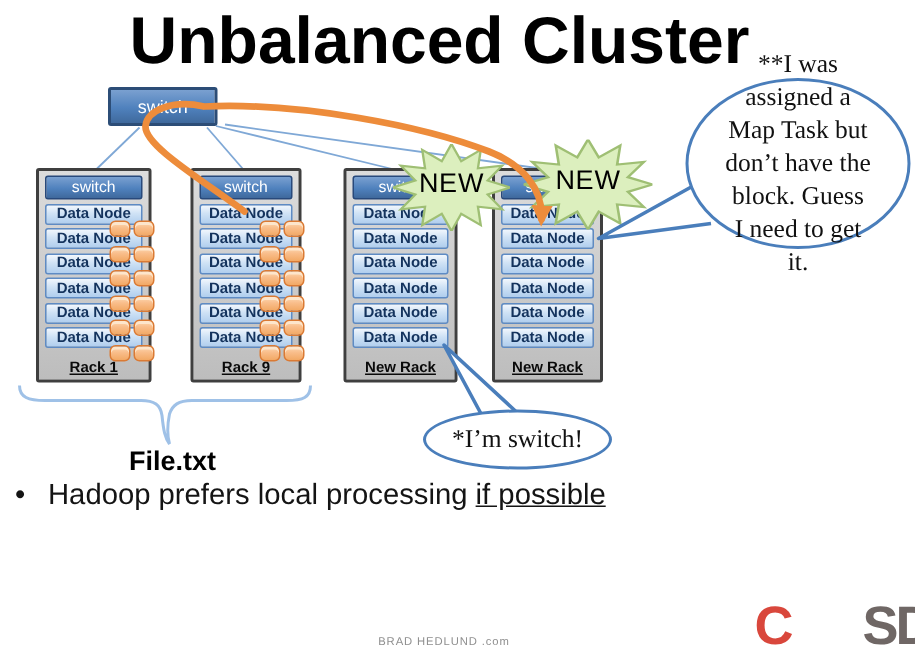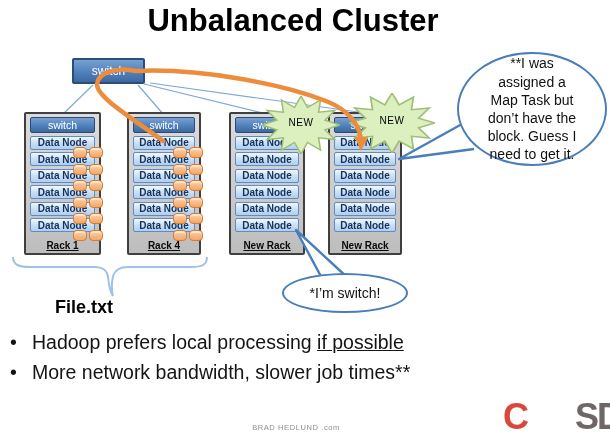--- a/index.html
+++ b/index.html
@@ -3,21 +3,21 @@
 <meta charset="utf-8">
 <style>
   html,body{margin:0;padding:0;background:#fff;}
   #slide{
     position:relative;width:610px;height:441px;background:#fff;overflow:hidden;
     font-family:"Liberation Sans", sans-serif;color:#1a1a1a;
   }
   
   .title{
     position:absolute;top:3px;left:0;width:586px;text-align:center;
-    font-size:31px;font-weight:600;letter-spacing:0px;color:#000;z-index:6;
+    font-size:44px;font-weight:600;letter-spacing:0px;color:#000;z-index:6;
   }
   
   svg.layer{position:absolute;left:0;top:0;width:610px;height:441px;pointer-events:none;}
   #lines-svg{z-index:1;}
   #overlay-svg{z-index:4;}
   
   .core-switch{
     position:absolute;left:72px;top:58px;width:69px;height:22px;z-index:2;
     background:linear-gradient(180deg,#7aa0d0,#4f81bd 55%,#3f699c);
     border:2px solid #2c4d77;border-radius:2px;
@@ -53,35 +53,35 @@
   .pair{position:absolute;display:flex;gap:2px;z-index:3;}
   .barrel{
     width:14px;height:11px;box-sizing:border-box;position:relative;
     border:1px solid #da7a34;border-radius:4px/4px;
     background:linear-gradient(180deg,#fcd9b4 0%,#f9bd8a 45%,#f2a965 100%);
     box-shadow:inset 0 2px 0 #fde6cc;
   }
   
   .starburst{position:absolute;z-index:3;display:flex;align-items:center;justify-content:center;}
   .starburst svg{position:absolute;left:0;top:0;width:100%;height:100%;}
-  .starburst .new-label{position:relative;font-size:10px;color:#000;letter-spacing:0.5px;transform:translateY(-3px);}
+  .starburst .new-label{position:relative;font-size:18px;color:#000;letter-spacing:0.5px;transform:translateY(-3px);}
   
   .bubble{
     position:absolute;z-index:5;background:#fff;border:2.5px solid #4a7ebb;border-radius:50%;
     display:flex;align-items:center;justify-content:center;text-align:center;
   }
-  .bubble .bubble-text{font-size:14px;line-height:1.3;color:#111;}
+  .bubble .bubble-text{font-size:17px;line-height:1.3;color:#111;font-family:Liberation Serif, serif;}
   #bubble-map-task{left:457px;top:52px;width:146px;height:110px;}
   #bubble-map-task .bubble-text{width:97px;}
   #bubble-bored{left:282px;top:273px;width:122px;height:36px;}
   
-  .file-label{position:absolute;left:55px;top:297px;width:120px;
+  .file-label{position:absolute;left:55px;top:297px;width:120px;text-align:center;
     font-size:18px;font-weight:bold;color:#000;z-index:6;}
   
-  .bullets{position:absolute;left:10px;top:331px;z-index:6;}
+  .bullets{position:absolute;left:10px;top:319px;z-index:6;}
   .bullet-row{display:flex;align-items:flex-start;height:30px;font-size:19.5px;color:#141414;}
   .bullet-row::before{content:"\2022";width:22px;flex:none;font-size:19.5px;}
   .u{text-decoration:underline;}
   
   .credit{position:absolute;left:226px;top:423px;width:140px;text-align:center;
     font-size:7.5px;font-weight:normal;color:#8f8f8f;letter-spacing:0.6px;z-index:6;}
   .csdn{position:absolute;left:503px;top:399px;z-index:7;
     font-size:36px;font-weight:800;letter-spacing:-2px;line-height:1;}
   .csdn .c{color:#d9473c;}
   .csdn .sdn{color:#6f6765;margin-left:48px;}
@@ -142,21 +142,21 @@
         </div>
       </div>
       <div class="rack" style="left: 127px; width: 74px;">
         <div class="rack-switch">switch</div>
         <div class="node">Data Node</div>
         <div class="node">Data Node</div>
         <div class="node">Data Node</div>
         <div class="node">Data Node</div>
         <div class="node">Data Node</div>
         <div class="node">Data Node</div>
-        <div class="rack-label">Rack 4</div>
+        <div class="rack-label">Rack 9</div>
         <div class="pair" style="top: 33px; left: 44px;">
           <div class="barrel"></div>
           <div class="barrel"></div>
         </div>
         <div class="pair" style="top: 50px; left: 44px;">
           <div class="barrel"></div>
           <div class="barrel"></div>
         </div>
         <div class="pair" style="top: 66px; left: 44px;">
           <div class="barrel"></div>
@@ -228,23 +228,20 @@
   <div id="bubble-bored" class="bubble">
     <div class="bubble-text">*I’m switch!</div>
   </div>
 
   <div class="file-label">File.txt</div>
 
   <div class="bullets">
     <div class="bullet-row">
       <span><span>Hadoop prefers local processing </span><span class="u">if possible</span></span>
     </div>
-    <div class="bullet-row">
-      <span>More network bandwidth, slower job times**</span>
-    </div>
   </div>
 
   <div class="credit">BRAD HEDLUND .com</div>
   <div class="csdn">
     <span class="c">C</span><span class="sdn">SDN</span>
   </div>
 
 </div>
 
 </body></html>

